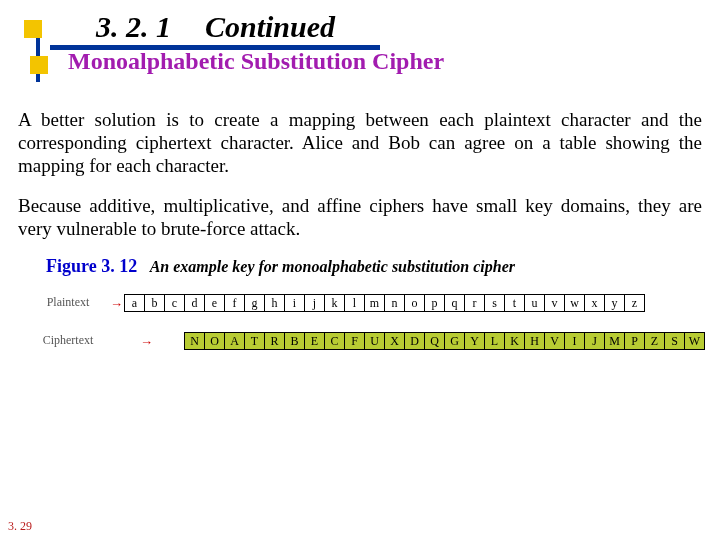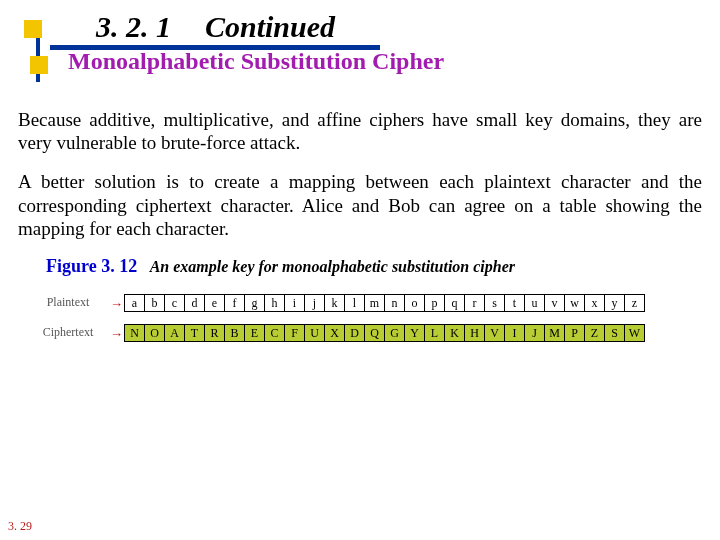--- a/index.html
+++ b/index.html
@@ -88,21 +88,21 @@
   }
   .cipher-wrap {
     margin-left: 30px;
     padding-top: 6px;
   }
   .cipher-row {
     display: flex;
     align-items: center;
     height: 20px;
   }
-  .cipher-row + .cipher-row { margin-top: 10px; }
+  .cipher-row + .cipher-row { margin-top: 18px; gap: 30px; }
   .row-label {
     width: 76px;
     font-size: 12px;
     color: #555;
     text-align: center;
     padding-right: 4px;
   }
   .arrow {
     color: #cc0000;
     font-size: 13px;
@@ -140,22 +140,22 @@
   <div class="deco-sq sq1"></div>
   <div class="deco-sq sq2"></div>
   <div class="title-line">
     <span class="sec-num">3. 2. 1</span><span>Continued</span>
   </div>
   <div class="title-underline"></div>
   <div class="subtitle">Monoalphabetic Substitution Cipher</div>
 </div>
 
 <div class="body-text">
+  <p>A better solution is to create a mapping between each plaintext character and the corresponding ciphertext character. Alice and Bob can agree on a table showing the mapping for each character.</p>
   <p>Because additive, multiplicative, and affine ciphers have small key domains, they are very vulnerable to brute-force attack.</p>
-  <p>A better solution is to create a mapping between each plaintext character and the corresponding ciphertext character. Alice and Bob can agree on a table showing the mapping for each character.</p>
 </div>
 
 <div class="figure-label">
   <span class="fig">Figure 3. 12</span>
   <span class="caption">An example key for monoalphabetic substitution cipher</span>
 </div>
 
 <div class="cipher-wrap">
   <div class="cipher-row">
     <span class="row-label">Plaintext</span>

